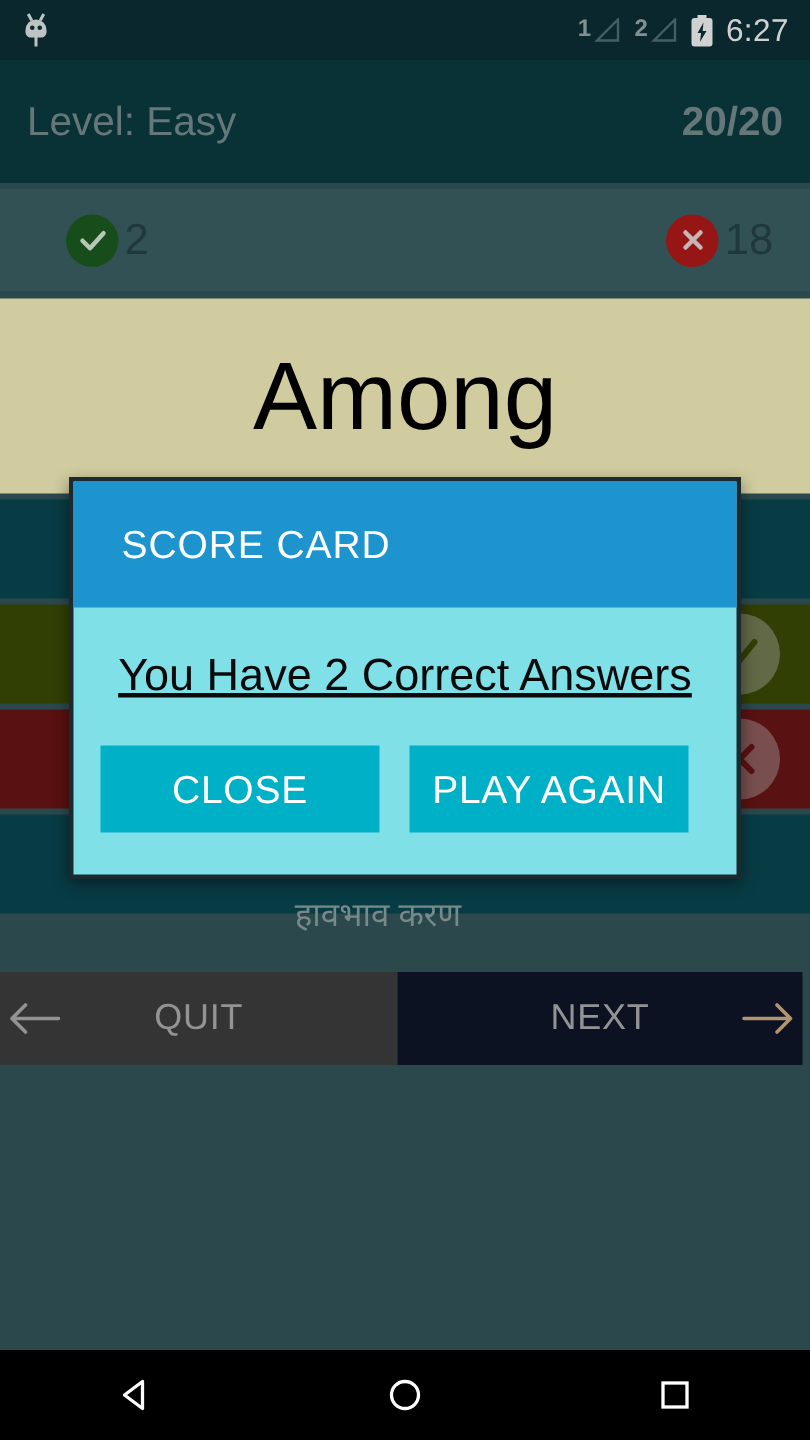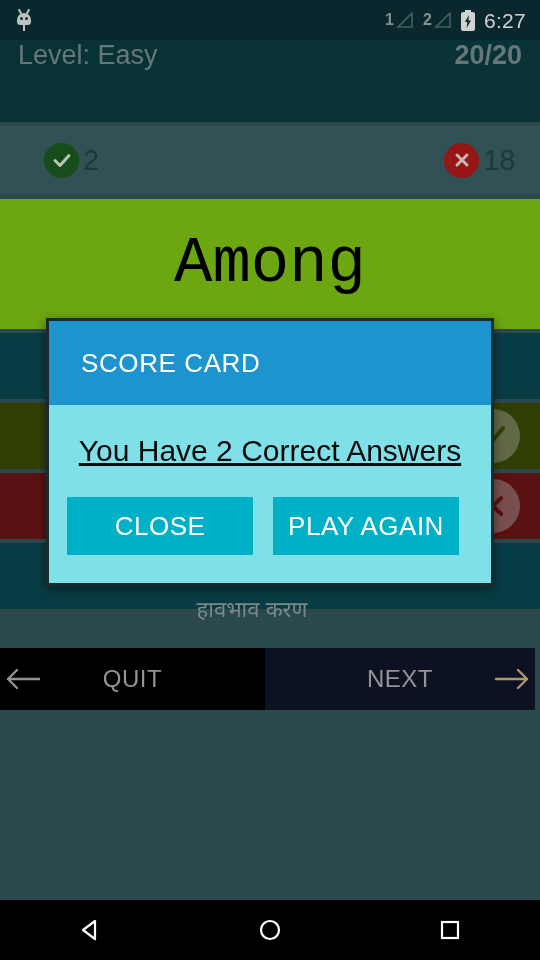--- a/index.html
+++ b/index.html
@@ -42,21 +42,21 @@
   .batt{ position:relative; width:14px; height:21px; }
   .batt-tip{ position:absolute; left:4px; top:0; width:6px; height:3px; background:#ffffff;}
   .batt-body{ position:absolute; left:0; top:2px; width:14px; height:19px; background:#ffffff; border-radius:2px;}
   .bolt{ position:absolute; left:3px; top:5px; width:8px; height:13px; }
   .clock{ color:#ffffff; font-size:21px; font-weight:500; letter-spacing:.3px; line-height:1; }
 
   
   .level-bar{
     position:absolute; left:0; top:40px; width:540px; height:82px;
     background:#0b3d43;
-    display:flex; justify-content:space-between;
+    display:flex; align-items:center; justify-content:space-between;
     padding:0 18px;
   }
   .level-text{ color:#7d9294; font-size:27px; }
   .level-count{ color:#7d9294; font-size:27px; font-weight:bold; }
 
   
   .score-strip{
     position:absolute; left:0; top:126px; width:540px; height:68px;
     background:#3d6367;
     display:flex; align-items:center;
@@ -66,22 +66,22 @@
   .score-item.wrong{ margin-left:345px; }
   .badge{ width:35px; height:35px; border-radius:50%; display:flex; align-items:center; justify-content:center; }
   .badge.green{ background:#1b5e20; }
   .badge.red{ background:#b71c1c; }
   .score-num{ color:#28454a; font-size:29px; margin-left:4px; }
 
   
   .quiz-body{ position:absolute; left:0; top:194px; width:540px; height:458px; }
   .question-box{
     position:absolute; left:0; top:5px; width:540px; height:130px;
-    background:#84cc16;
-    display:flex; align-items:center; justify-content:center;font-family:Liberation Mono, monospace;
+    background:#fef9c3;
+    display:flex; align-items:center; justify-content:center;
   }
   .question-text{ color:#000; font-size:64px; line-height:1; }
   .opt{
     position:absolute; left:0; width:540px; height:66px;
     display:flex; align-items:center; padding:0 18px;
   }
   .opt .opt-text{ color:#b9c6c6; font-size:22px; }
   .opt-mark{ position:absolute; right:20px; top:6px; width:54px; height:54px; border-radius:50%;
              background:rgba(200,200,200,.42); display:flex; align-items:center; justify-content:center; }
   .opt1{ top:139px; background:#0a4a53; }
@@ -93,21 +93,21 @@
     display:flex; align-items:flex-start; justify-content:center;
     color:#93a8a8; font-size:22px;
   }
 
   
   .footer{
     position:absolute; left:0; top:648px; width:540px; height:62px;
     display:flex;
   }
   .foot-btn{ display:flex; align-items:center; height:62px; position:relative; }
-  .foot-btn.quit{ width:265px; background:#000000; }
+  .foot-btn.quit{ width:265px; background:#404040; }
   .foot-btn.next{ width:270px; background:#0f172a; }
   .foot-label{ flex:1; text-align:center; color:#b4b4b4; font-size:24px; letter-spacing:.5px; }
   .arrow{ width:46px; display:flex; align-items:center; justify-content:center; }
 
   .filler{ position:absolute; left:0; top:710px; width:540px; height:190px; background:#35595e; }
 
   
   .sysnav{
     position:absolute; left:0; top:900px; width:540px; height:60px;
     background:#000; display:flex; align-items:center; justify-content:space-around;

